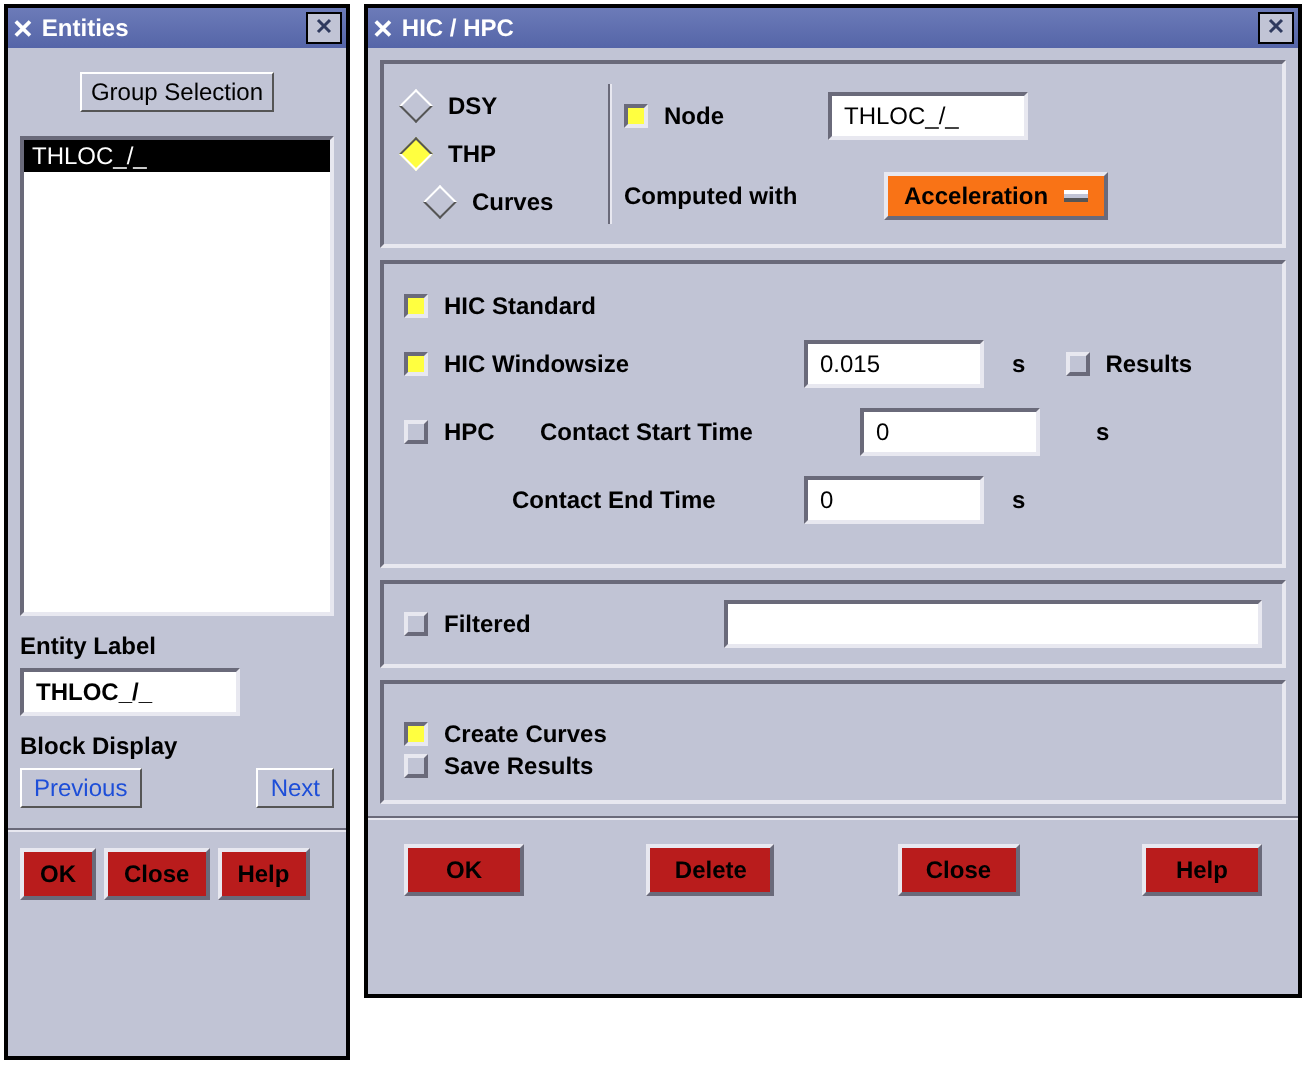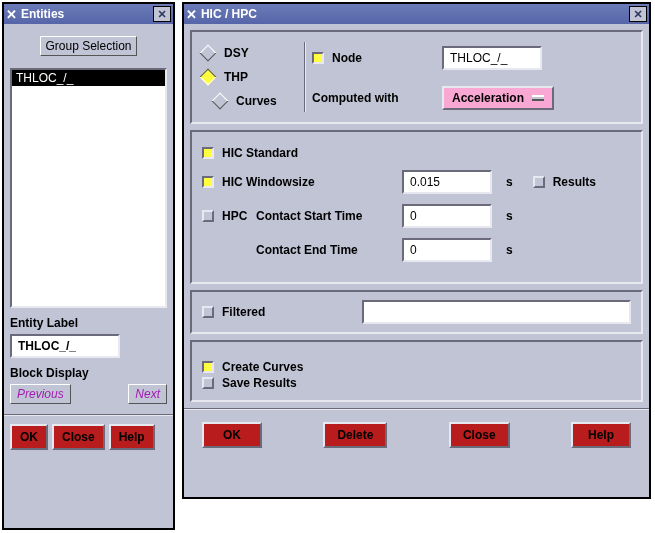--- a/index.html
+++ b/index.html
@@ -70,21 +70,21 @@
     border-top: 2px solid #e8e8f0;
     border-left: 2px solid #e8e8f0;
     border-right: 2px solid #6a6a7a;
     border-bottom: 2px solid #6a6a7a;
     padding: 4px 12px;
     text-align: center;
     cursor: pointer;
     font-size: 12px;
     font-weight: bold;
   }
-  .btn-gray { color:#a21caf;font-style:italic; }
+  .btn-gray { color:#1d4ed8; }
   .input {
     background: #fff;
     border-top: 2px solid #6a6a7a;
     border-left: 2px solid #6a6a7a;
     border-right: 2px solid #e8e8f0;
     border-bottom: 2px solid #e8e8f0;
     padding: 3px 6px;
     font-size: 12px;
     font-family: Arial;
   }
@@ -153,21 +153,21 @@
     border-top: 2px solid #6a6a7a;
     border-left: 2px solid #6a6a7a;
     border-right: 2px solid #e8e8f0;
     border-bottom: 2px solid #e8e8f0;
     padding: 10px;
     margin: 6px;
   }
   .optmenu {
     display: inline-flex;
     align-items: center;
-    background: #f9a8d4;
+    background: #f97316;
     border-top: 2px solid #e8e8f0;
     border-left: 2px solid #e8e8f0;
     border-right: 2px solid #6a6a7a;
     border-bottom: 2px solid #6a6a7a;
     padding: 3px 8px;
     cursor: pointer;
     font-weight: bold;
     font-size: 12px;
   }
   .optmenu .bars {
@@ -242,21 +242,21 @@
           <span class="label">THP</span>
         </div>
         <div class="row" style="margin:4px 0;padding-left:12px;">
           <span class="diamond"></span>
           <span class="label">Curves</span>
         </div>
       </div>
       <div class="vsep"></div>
       <div style="flex:1;">
         <div class="row" style="margin:4px 0;">
-          <div class="row" style="width:130px;">
+          <div class="row" style="width:102px;">
             <span class="chk sel"></span>
             <span class="label">Node</span>
           </div>
           <input class="input" style="width: 100px;" value="THLOC_/_">
         </div>
         <div class="row" style="margin:16px 0 0 0;">
           <span class="label" style="width:130px;">Computed with</span>
           <span class="optmenu">
             <span>Acceleration</span>
             <span class="bars"></span>
@@ -276,21 +276,21 @@
         <span class="chk sel"></span>
         <span class="label">HIC Windowsize</span>
       </div>
       <input class="input" style="width: 90px;" value="0.015">
       <span class="label" style="margin:0 20px 0 14px;">s</span>
       <div class="row">
         <span class="chk"></span>
         <span class="label">Results</span>
       </div>
     </div>
-    <div class="row" style="margin:10px 0;">
+    <div class="row" style="margin:10px 0;gap:14px;">
       <div class="row" style="width:54px;">
         <span class="chk"></span>
         <span class="label">HPC</span>
       </div>
       <span class="label" style="width:146px;">Contact Start Time</span>
       <input class="input" style="width: 90px;" value="0">
       <span class="label" style="margin-left:14px;">s</span>
     </div>
     <div class="row" style="margin:10px 0;">
       <span style="width:54px;"></span>

